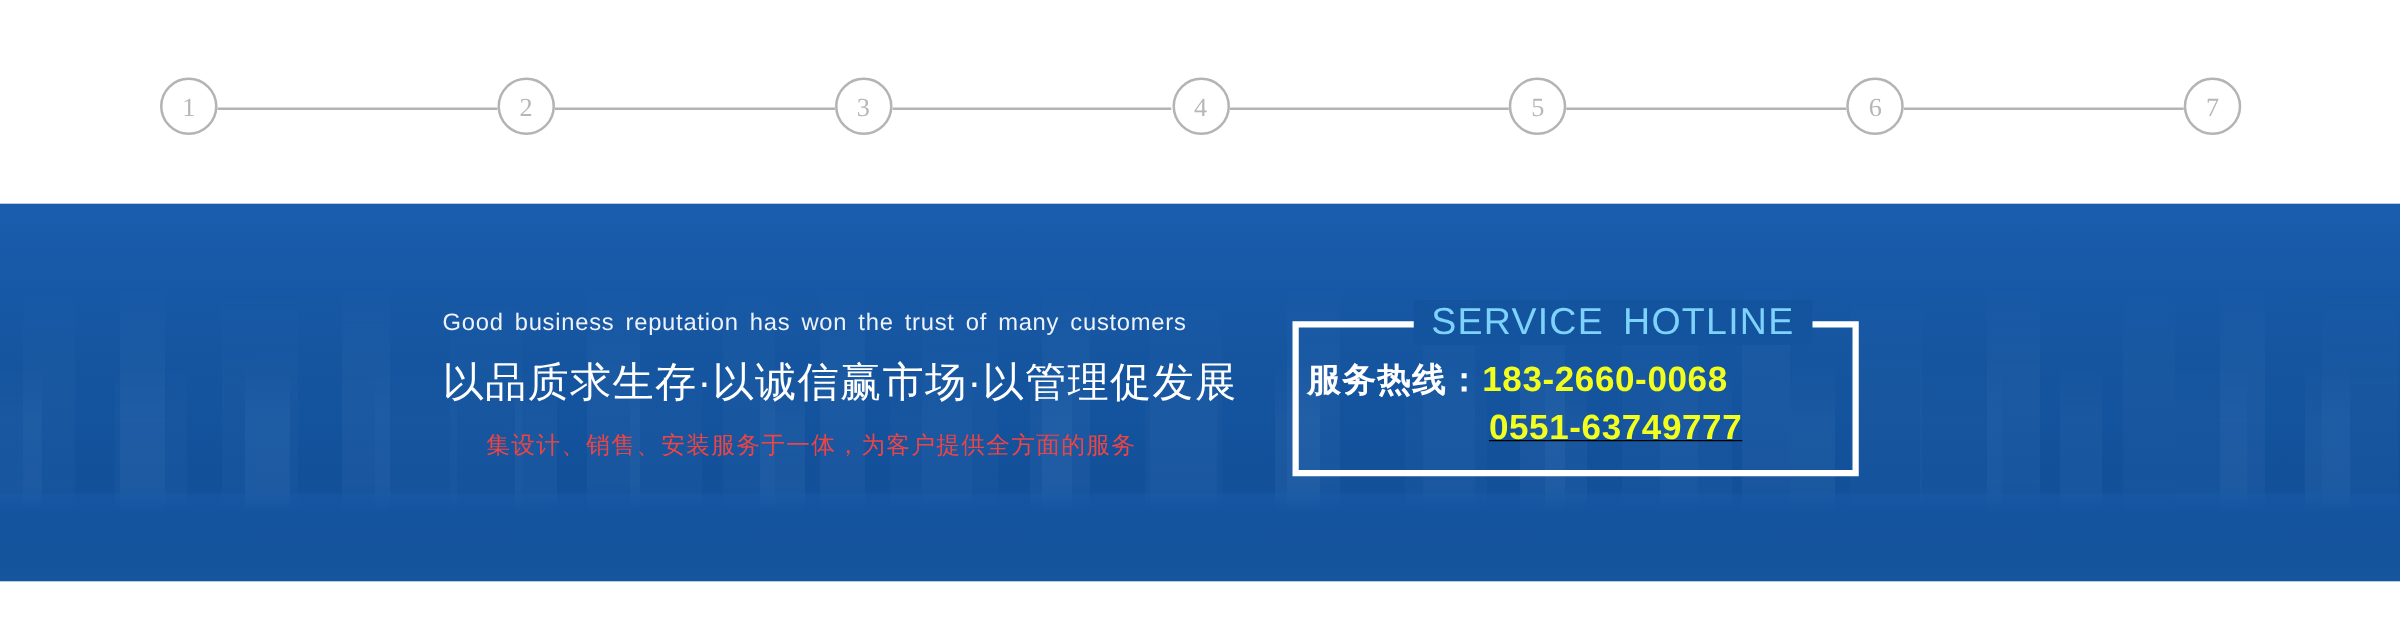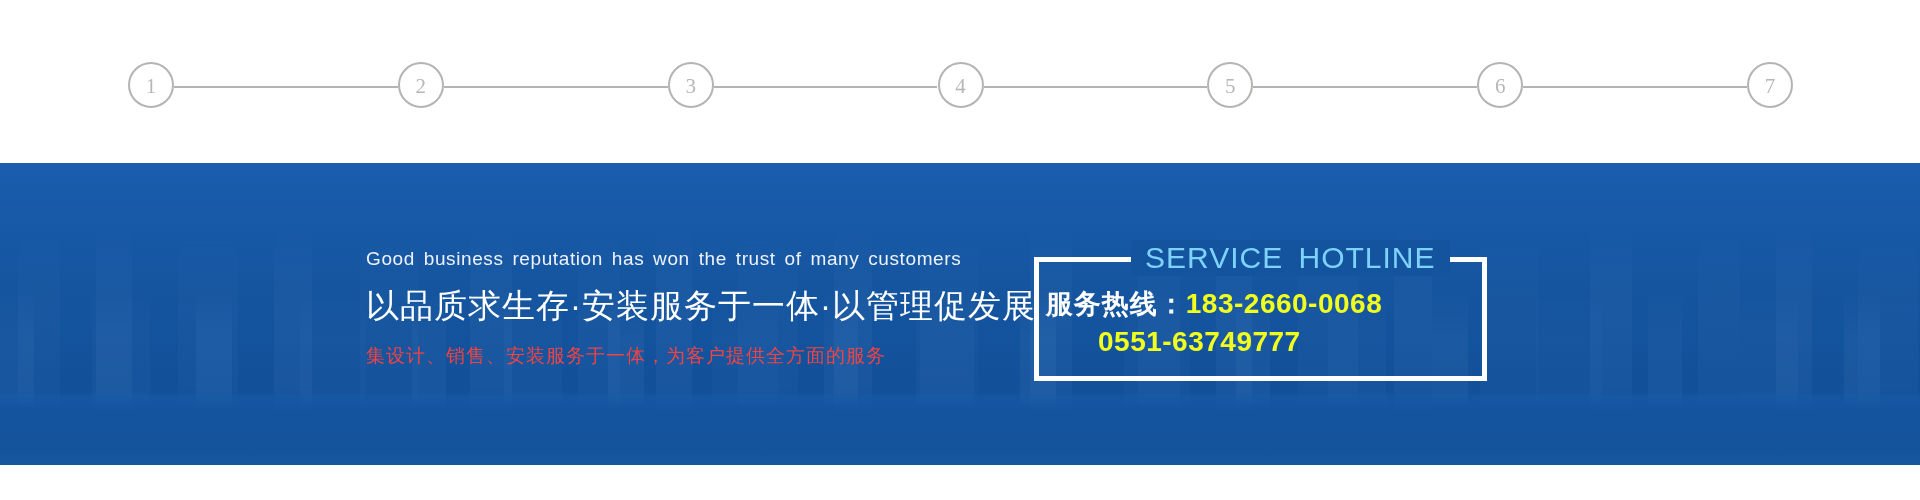--- a/index.html
+++ b/index.html
@@ -123,24 +123,24 @@
     left: 0;
     bottom: 0;
     width: 1920px;
     height: 70px;
     background: linear-gradient(180deg, rgba(24,92,172,.40) 0%, rgba(18,78,152,.22) 55%, rgba(20,84,158,0) 100%);
   }
 
   
   #slogan-block {
     position: absolute;
-    left: 366px;
+    left: 354px;
     top: 248px;
     width: 590px;
-    text-align: left;
+    text-align: center;
     color: #ffffff;
   }
   #slogan-en {
     font-size: 19px;
     letter-spacing: .6px;
     word-spacing: 3px;
     color: #eef3fb;
     white-space: nowrap;
   }
   #slogan-cn-main {
@@ -188,24 +188,25 @@
     top: 286px;
     width: 360px;
     text-align: center;
     white-space: nowrap;
   }
   #hotline-row2 {
     position: absolute;
     left: 1034px;
     top: 326px;
     width: 453px;
-    text-align: left;
+    text-align: center;
     white-space: nowrap;
     padding-left: 64px;
     box-sizing: border-box;
+    text-decoration: underline;
   }
   .hotline-label {
     font-size: 27px;
     font-weight: bold;
     color: #ffffff;
     letter-spacing: 1px;
   }
   .hotline-number {
     font-size: 28px;
     font-weight: bold;
@@ -236,21 +237,21 @@
 
 <div id="promo-band">
   <div id="promo-sky"></div>
   <div id="promo-skyline"></div>
   <div id="promo-skyline2"></div>
   <div id="promo-ground"></div>
 </div>
 
 <div id="slogan-block">
   <div id="slogan-en">Good business  reputation has  won  the  trust  of  many  customers</div>
-  <div id="slogan-cn-main">以品质求生存·安装服务于一体·以管理促发展</div>
+  <div id="slogan-cn-main">以品质求生存·以诚信赢市场·以管理促发展</div>
   <div id="slogan-cn-sub">集设计、销售、安装服务于一体，为客户提供全方面的服务</div>
 </div>
 
 <div id="hotline-box"></div>
 <div id="hotline-title">SERVICE  HOTLINE</div>
 <div id="hotline-row1">
   <span class="hotline-label">服务热线：</span><span class="hotline-number">183-2660-0068</span>
 </div>
 <div id="hotline-row2">
   <span class="hotline-number">0551-63749777</span>

